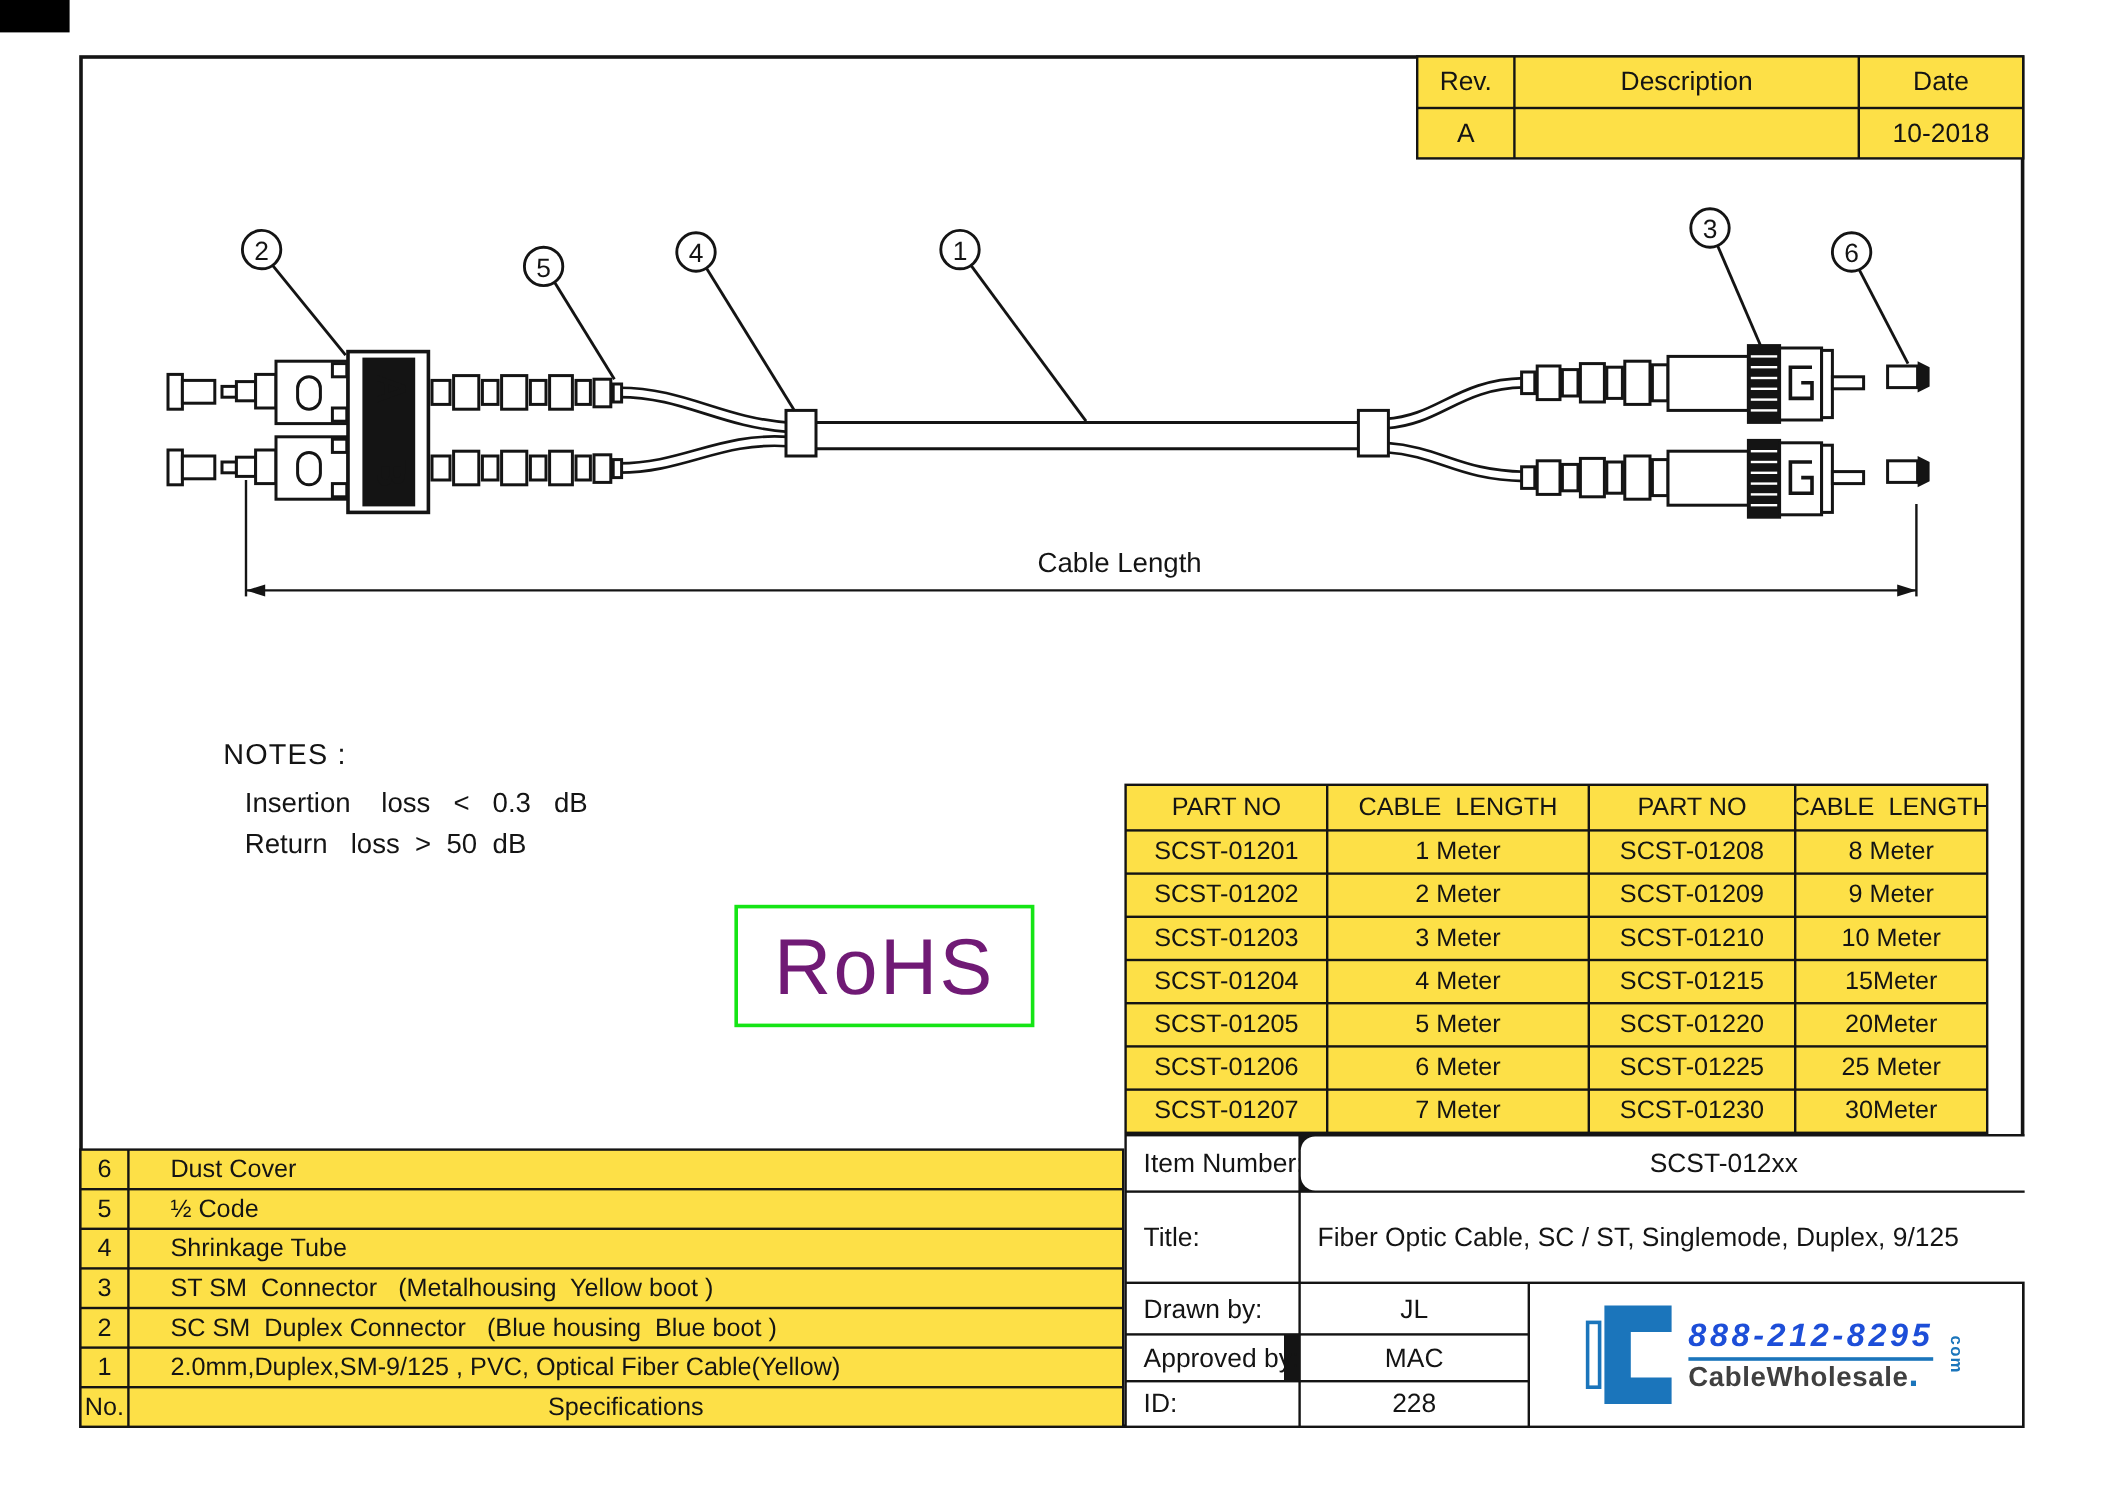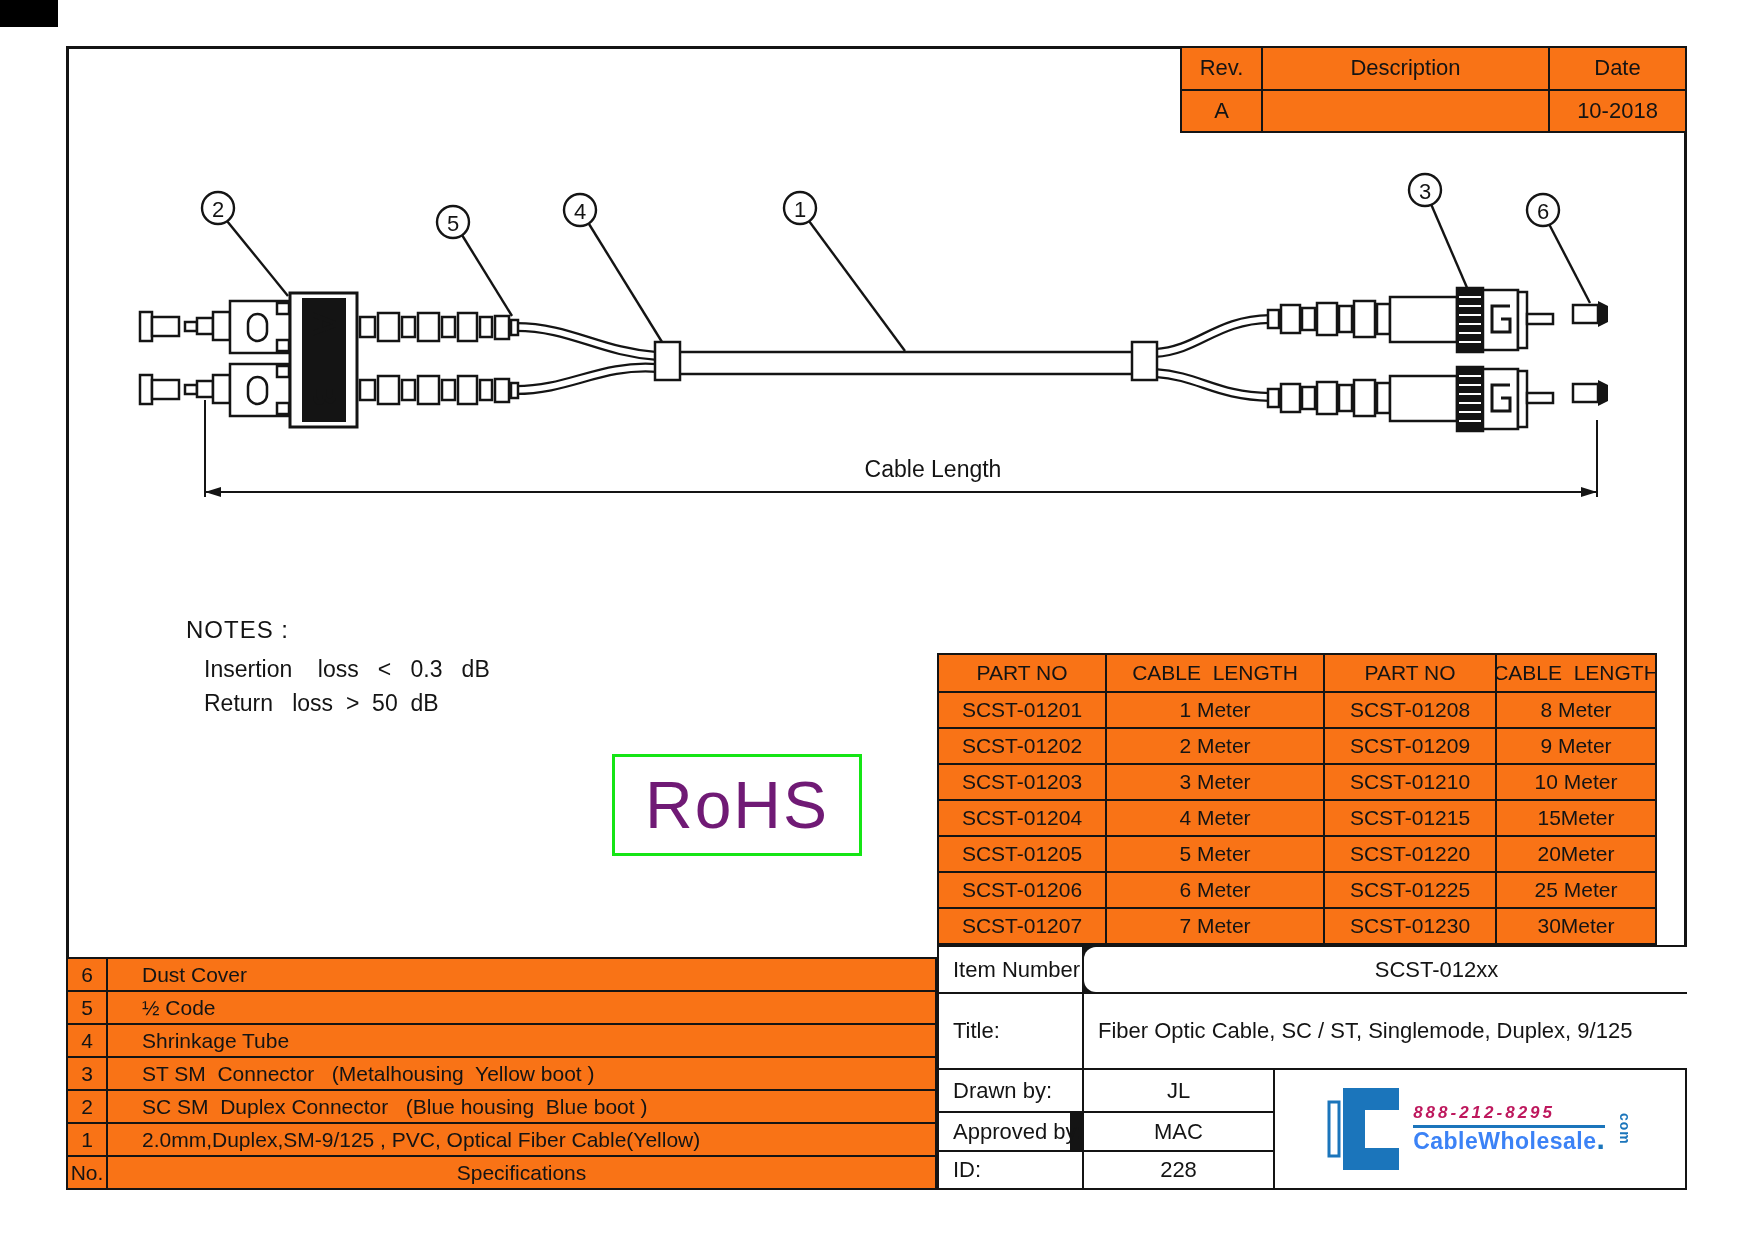--- a/index.html
+++ b/index.html
@@ -7,21 +7,21 @@
   .page { position:relative; width:1754px; height:1240px; background:#fff;
           font-family:"Liberation Sans", sans-serif; color:#141414; overflow:hidden; }
   .corner-mark { position:absolute; left:0; top:0; width:58px; height:27px; background:#000; }
   .sheet-border { position:absolute; left:66px; top:46px; width:1621px; height:1144px;
                   border:3px solid #141414; }
   .drawing { position:absolute; left:0; top:0; pointer-events:none; }
   .drawing text { fill:#141414; stroke:none; font-family:"Liberation Sans", sans-serif; }
 
   
   .gridtab { position:absolute; background:#141414; display:grid; gap:2px; padding:2px; }
-  .c { background:#f97316; display:flex; align-items:center; justify-content:center;
+  .c { background:#fde047; display:flex; align-items:center; justify-content:center;
        font-size:21px; white-space:pre; overflow:hidden; }
   .c.left { justify-content:flex-start; padding-left:34px; }
 
   .rev-table  { left:1180px; top:46px; width:507px; height:87px;
                 grid-template-columns:79px 285px 1fr; grid-template-rows:repeat(2,1fr); }
   .rev-table .c { font-size:22px; }
 
   .parts-table { left:937px; top:653px; width:720px; height:292px;
                  grid-template-columns:166px 216px 170px 1fr;
                  grid-template-rows:36px repeat(7,1fr); }
@@ -39,24 +39,24 @@
   .notes-title { font-size:24px; margin-bottom:8px; letter-spacing:1px; }
   .notes-line { font-size:23px; padding-left:18px; white-space:pre; line-height:34px; }
 
   .rohs-box { position:absolute; left:612px; top:754px; width:250px; height:102px;
               border:3px solid #15e515; color:#701a75; display:flex; align-items:center;
               justify-content:center; font-size:66px; letter-spacing:2px; }
 
   
   .logo { display:flex; align-items:center; gap:10px; }
   .logo-text { display:flex; flex-direction:column; }
-  .logo-phone { color:#be185d; font-style:italic; font-weight:bold; font-size:17px;
+  .logo-phone { color:#1d4ed8; font-style:italic; font-weight:bold; font-size:27px;
                 letter-spacing:3px; border-bottom:3px solid #1b75bb; padding-bottom:2px; }
   .logo-brand-row { display:flex; align-items:baseline; }
-  .logo-brand { color:#3b82f6; font-weight:bold; font-size:23px; letter-spacing:0.5px; }
+  .logo-brand { color:#404040; font-weight:bold; font-size:23px; letter-spacing:0.5px; }
   .logo-dot { color:#1b75bb; font-weight:bold; font-size:30px; line-height:10px; }
   .logo-tld { writing-mode:vertical-rl; color:#1b75bb; font-weight:bold; font-size:14px;
               letter-spacing:1px; margin-left:2px; }
 </style>
 </head>
 <body>
 
 <div class="page">
 
   <div class="corner-mark"></div>

